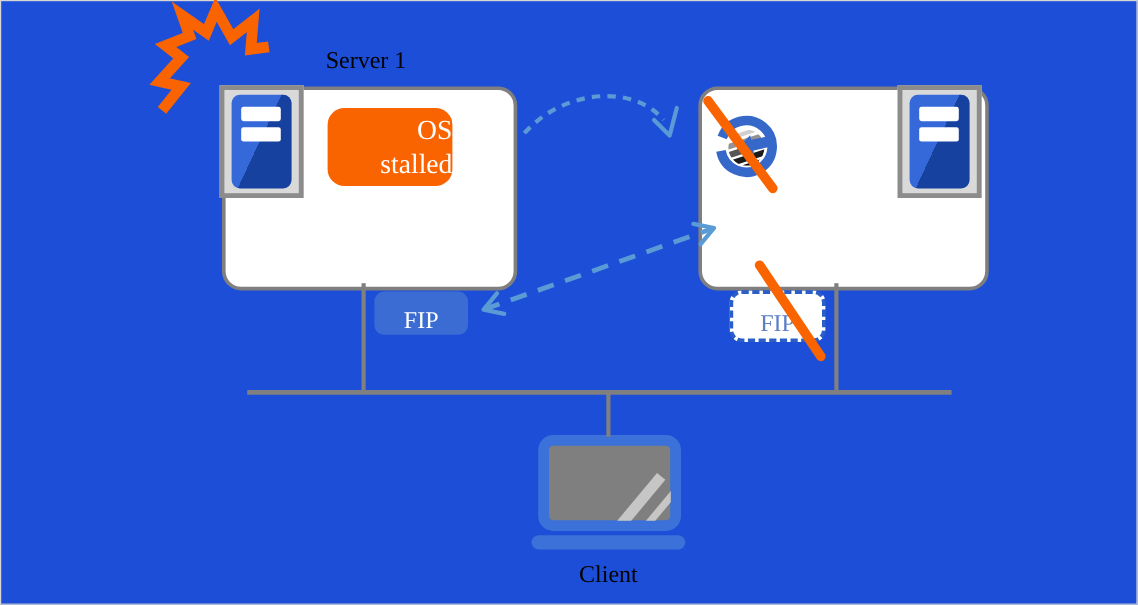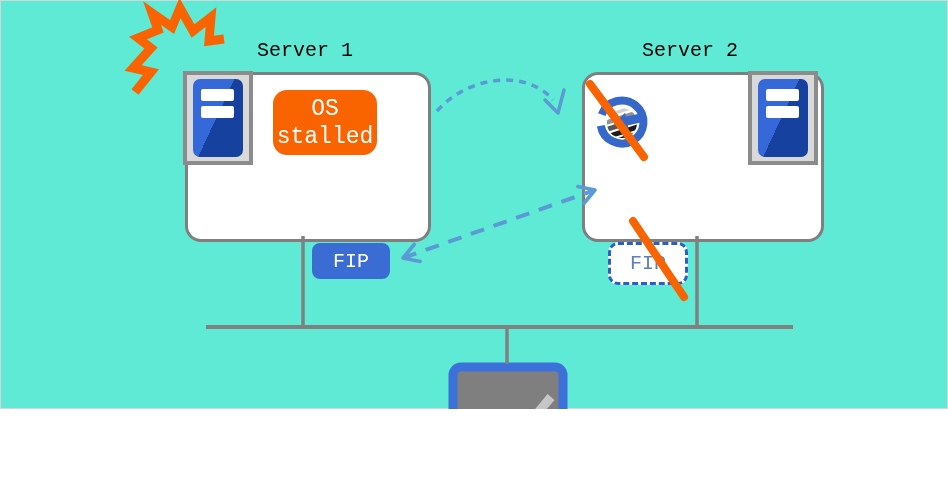--- a/index.html
+++ b/index.html
@@ -1,50 +1,49 @@
 <!DOCTYPE html>
 <html><head>
 <meta charset="utf-8">
 <style>
   html,body{margin:0;padding:0;background:#fff;}
   #canvas{
-    position:relative;width:948px;height:409px;background:#5eead4;
+    position:relative;width:948px;height:504px;background:#1d4ed8;
     outline:1px solid #d6d6d6;outline-offset:-1px;overflow:hidden;
-    font-family:Liberation Mono, monospace;color:#000;
+    font-family:Liberation Serif, serif;color:#000;
   }
   .abs{position:absolute;}
   .label{font-size:20px;line-height:22px;text-align:center;color:#000;}
   .node-box{border:3px solid #7F7F7F;border-radius:16px;background:#fff;z-index:1;}
   .rack{width:70px;height:94px;border:4px solid #8C8C8C;background:#D9D9D9;
         box-sizing:border-box;display:flex;align-items:center;justify-content:center;z-index:2;}
   .tower{position:relative;width:50px;height:78px;border-radius:7px;
          background:linear-gradient(115deg,#3568D8 48%,#16419E 48%);}
   .tower .bar{position:absolute;left:8px;width:33px;height:12px;background:#fff;border-radius:2px;}
   .tower .bar.b1{top:10px;} .tower .bar.b2{top:27px;}
-  .badge{display:flex;align-items:center;justify-content:center;color:#fff;z-index:2;box-sizing:border-box;}
+  .badge{display:flex;align-items:flex-end;justify-content:center;color:#fff;z-index:2;box-sizing:border-box;}
   #os-badge{left:273px;top:90px;width:104px;height:65px;background:#FA6400;border-radius:14px;
             font-size:23px;line-height:28px;flex-direction:column;}
   #ping-badge{left:607px;top:173px;width:91px;height:39px;background:#828282;border-radius:8px;font-size:20px;}
   #fip1-badge{left:312px;top:243px;width:78px;height:36px;background:#3A6CD3;border-radius:8px;font-size:20px;}
   #fip2-badge{left:608px;top:242px;width:80px;height:43px;background:#fff;border:3px dashed #2B5FC7;
               border-radius:10px;font-size:20px;color:#5C7EC5;}
   svg{display:block;}
   #overlay{position:absolute;left:0;top:0;z-index:3;pointer-events:none;}
   .icon-layer{z-index:2;}
 </style>
 </head>
 <body>
 
 <div id="canvas">
 
   <div class="abs node-box" style="left:185px;top:72px;width:240px;height:164px;"></div>
   <div class="abs node-box" style="left:582px;top:72px;width:236px;height:164px;"></div>
 
   <div class="abs label" style="left:185px;top:40px;width:240px;">Server 1</div>
-  <div class="abs label" style="left:572px;top:40px;width:236px;">Server 2</div>
 
   <div class="abs rack" style="left:183px;top:71px;">
     <div class="tower">
       <div class="bar b1"></div>
         <div class="bar b2"></div>
     </div>
   </div>
   <div class="abs rack" style="left:748px;top:71px;">
     <div class="tower">
       <div class="bar b1"></div>
@@ -89,20 +88,21 @@
           <rect x="16" y="10" width="102" height="63" rx="5"></rect>
         </clipPath>
       </defs>
     <rect x="12" y="6" width="110" height="71" rx="8" fill="#7F7F7F" stroke="#3B71D8" stroke-width="9"></rect>
     <g clip-path="url(#scrclip)">
       <line x1="70" y1="84" x2="110" y2="36" stroke="#C6C6C6" stroke-width="9"></line>
       <line x1="92" y1="84" x2="122" y2="48" stroke="#C6C6C6" stroke-width="6"></line>
     </g>
     <rect x="2" y="85" width="128" height="12" rx="6" fill="#3B71D8"></rect>
   </svg>
+  <div class="abs label" style="left:447px;top:468px;width:120px;">Client</div>
 
   <svg id="overlay" width="948" height="504" viewBox="0 0 948 504">
     <defs>
       <marker id="vhead" markerUnits="userSpaceOnUse" markerWidth="26" markerHeight="26" viewBox="0 0 26 26" refX="20" refY="13" orient="auto-start-reverse">
         <path d="M 5 4 L 20 13 L 5 22" fill="none" stroke="#5B9BD5" stroke-width="3.6" stroke-linecap="round" stroke-linejoin="round"></path>
       </marker>
     </defs>
 
     <line x1="206" y1="327" x2="793" y2="327" stroke="#808080" stroke-width="4"></line>
     <line x1="303" y1="236" x2="303" y2="327" stroke="#808080" stroke-width="3.5"></line>

